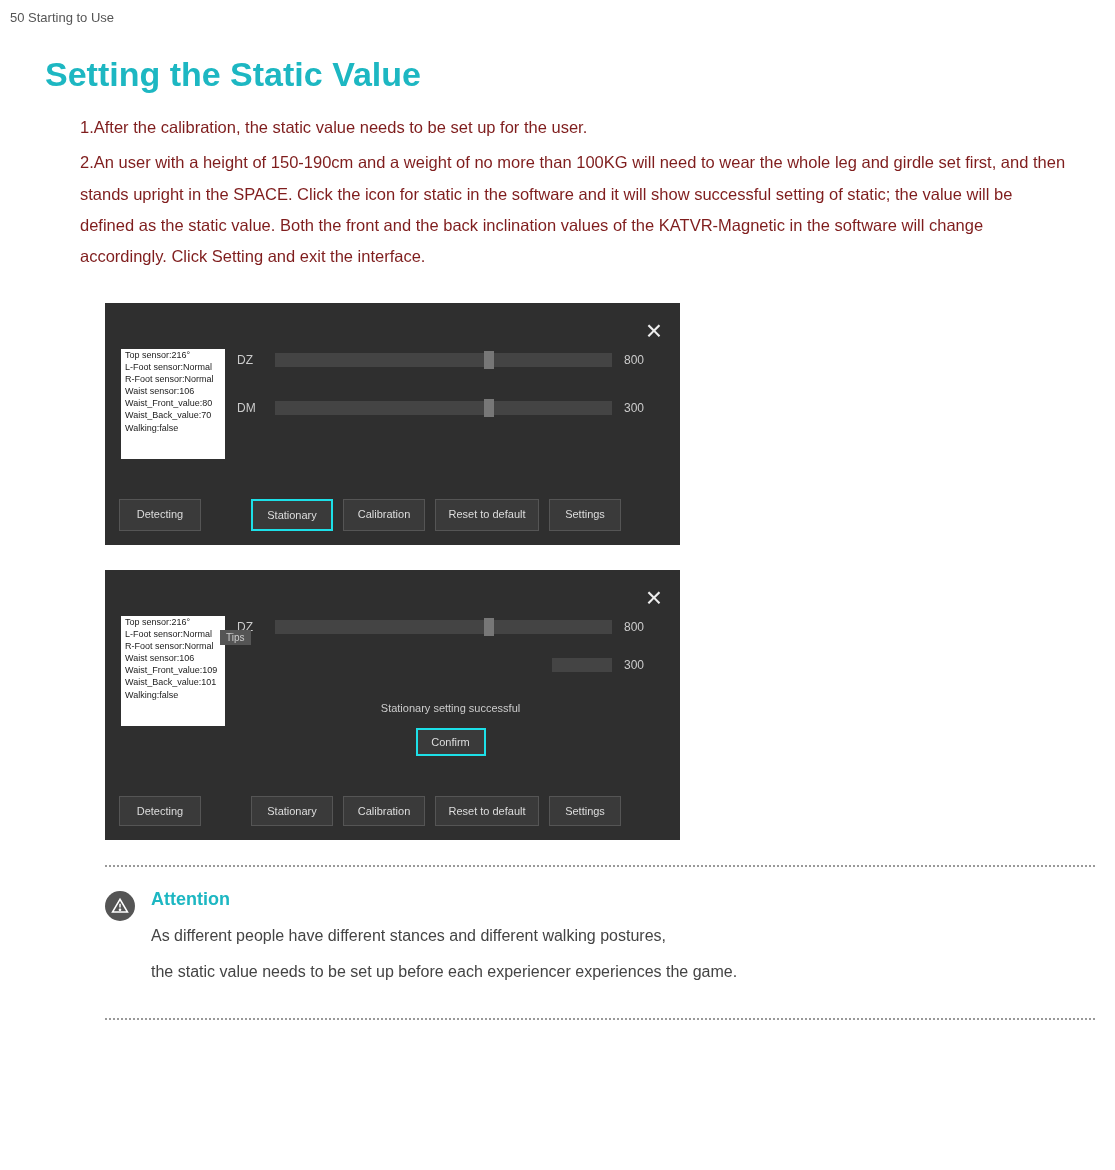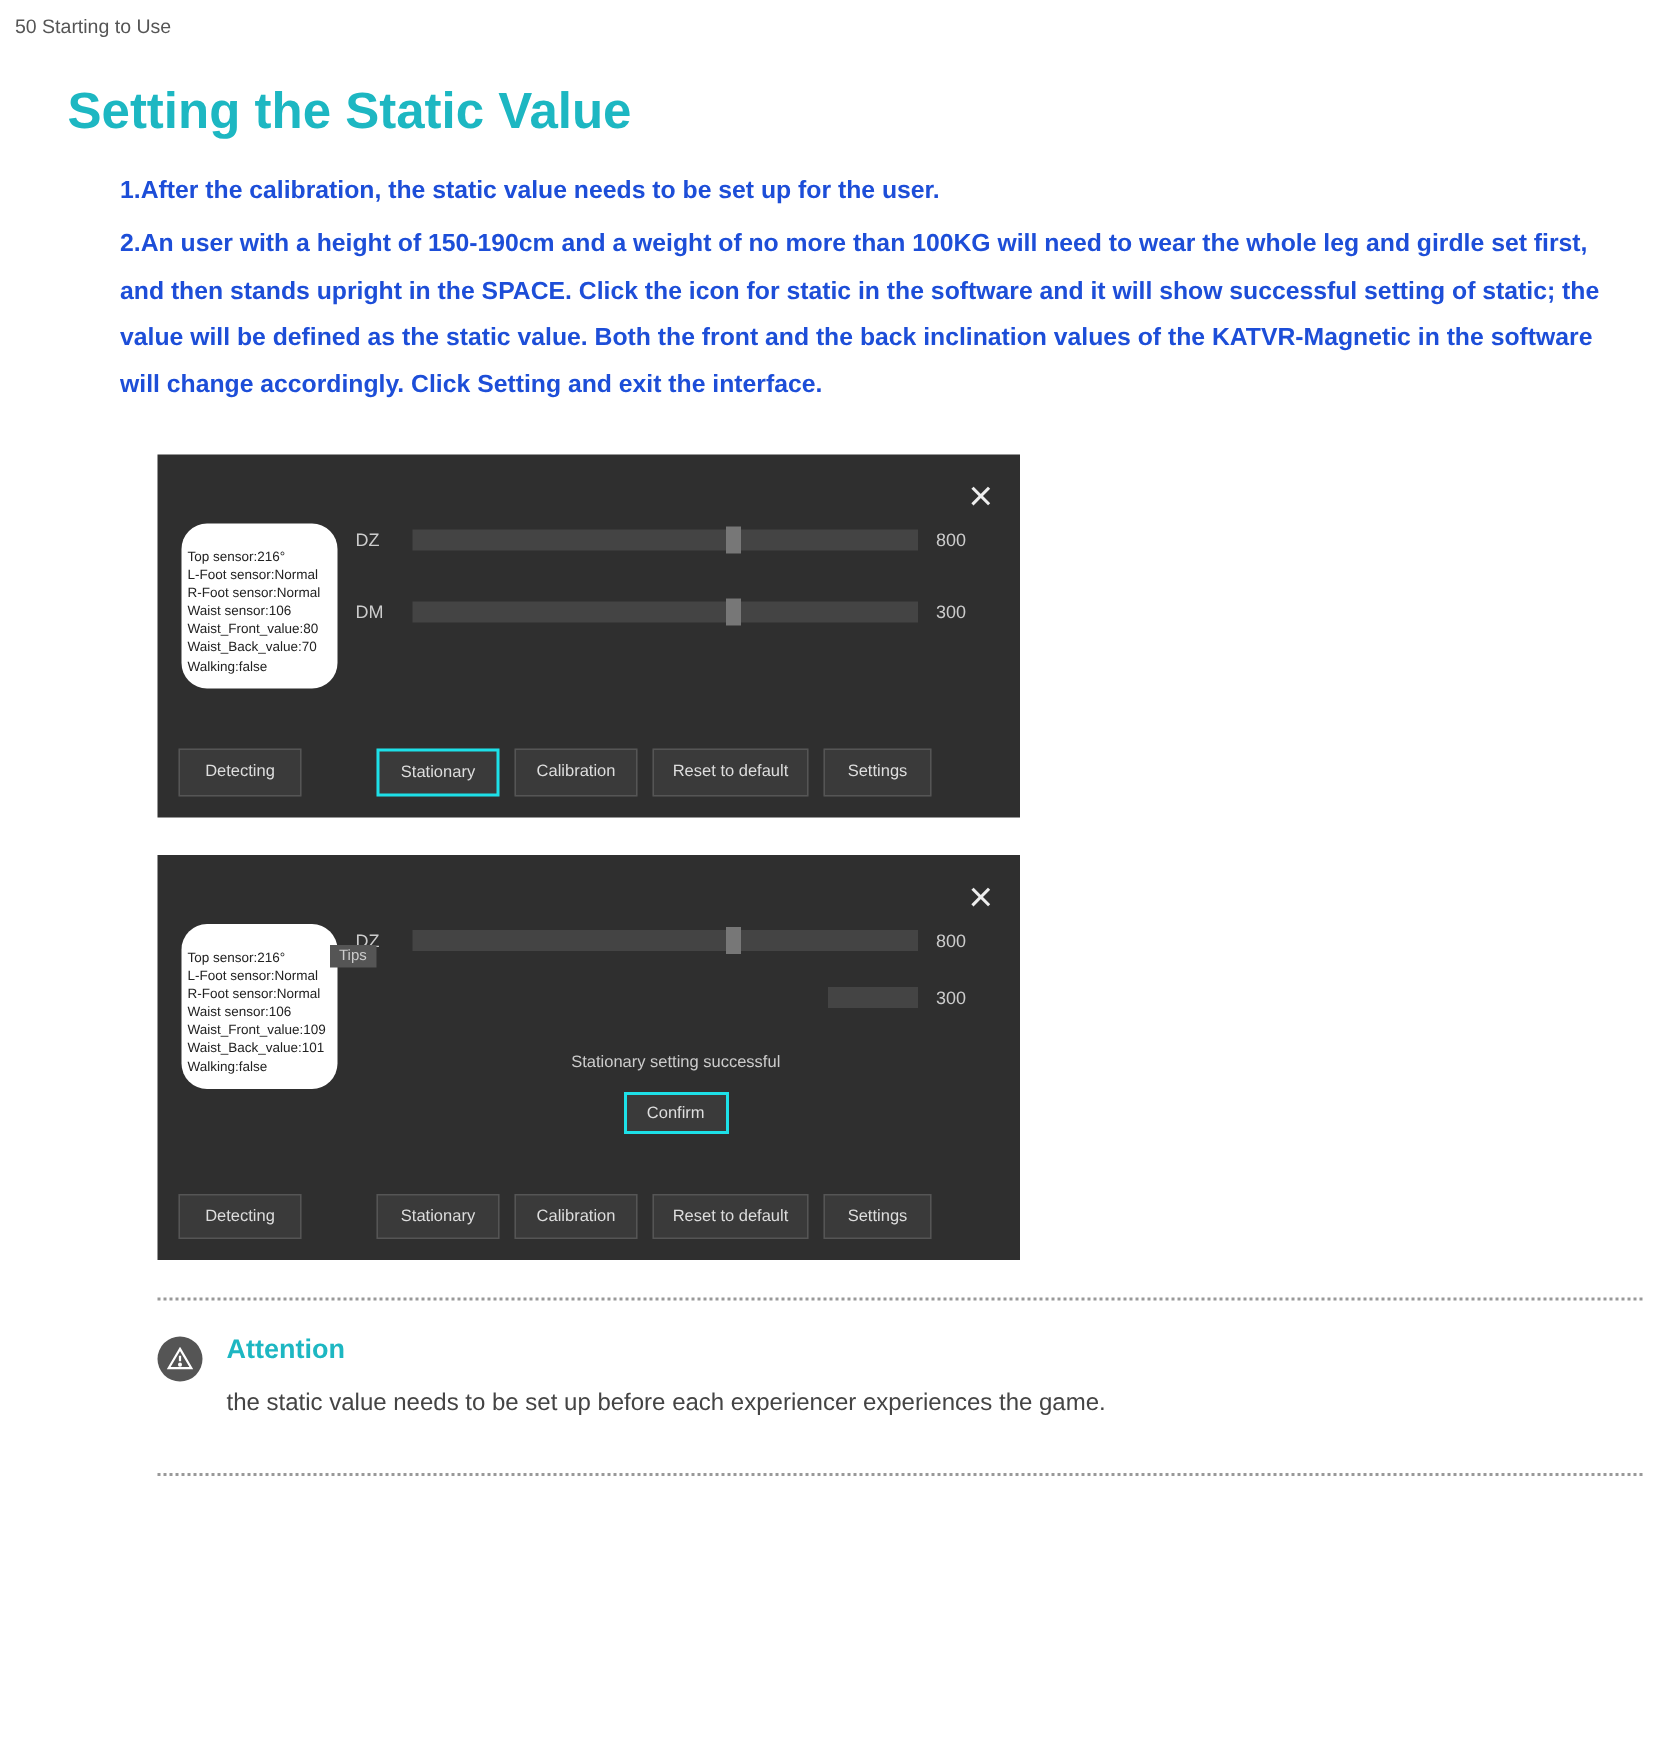--- a/index.html
+++ b/index.html
@@ -20,23 +20,22 @@
   h1.title {
     color: #1db7c2;
     font-size: 34px;
     font-weight: 600;
     margin-bottom: 18px;
   }
   .steps { padding-left: 35px; }
   .steps p {
     font-size: 16.5px;
     line-height: 1.9;
-    color: #1d4ed8;
+    color: #7f1d1d;
     margin-bottom: 4px;
-    font-weight: bold;
   }
 
   
   .shot-wrap { padding-left: 60px; margin-top: 30px; }
   .panel {
     width: 575px;
     background: #2f2f2f;
     padding: 10px 12px 12px 12px;
     font-family: Arial, sans-serif;
     margin-bottom: 25px;
@@ -51,25 +50,24 @@
     line-height: 1;
     padding: 4px 6px 0 0;
     cursor: pointer;
   }
   .panel-body { display: flex; gap: 12px; padding: 0 4px; }
   .sensor-box {
     background: #fff;
     color: #222;
     font-size: 9px;
     line-height: 1.35;
-    padding: 16px 4px 10px 4px;
+    padding: 0 4px 10px 4px;
     width: 104px;
     height: 110px;
     overflow: hidden;
-    border-radius: 17px;
   }
   .sliders { flex: 1; padding-top: 4px; }
   .slider-row {
     display: flex;
     align-items: center;
     gap: 12px;
     margin-bottom: 34px;
   }
   .slider-label {
     color: #ccc;
@@ -289,17 +287,18 @@
   <div class="attention-wrap">
     <div class="alert-icon">
       <svg viewBox="0 0 24 24" fill="none" stroke="#fff" stroke-width="2">
         <path d="M12 3 L22 20 L2 20 Z"></path>
         <line x1="12" y1="9" x2="12" y2="14"></line>
         <circle cx="12" cy="17" r="0.8" fill="#fff"></circle>
       </svg>
     </div>
     <div class="attention-body">
       <h3>Attention</h3>
+      <p>As different people have different stances and different walking postures,</p>
       <p>the static value needs to be set up before each experiencer experiences the game.</p>
     </div>
   </div>
 
 </div>
 
 </body></html>

